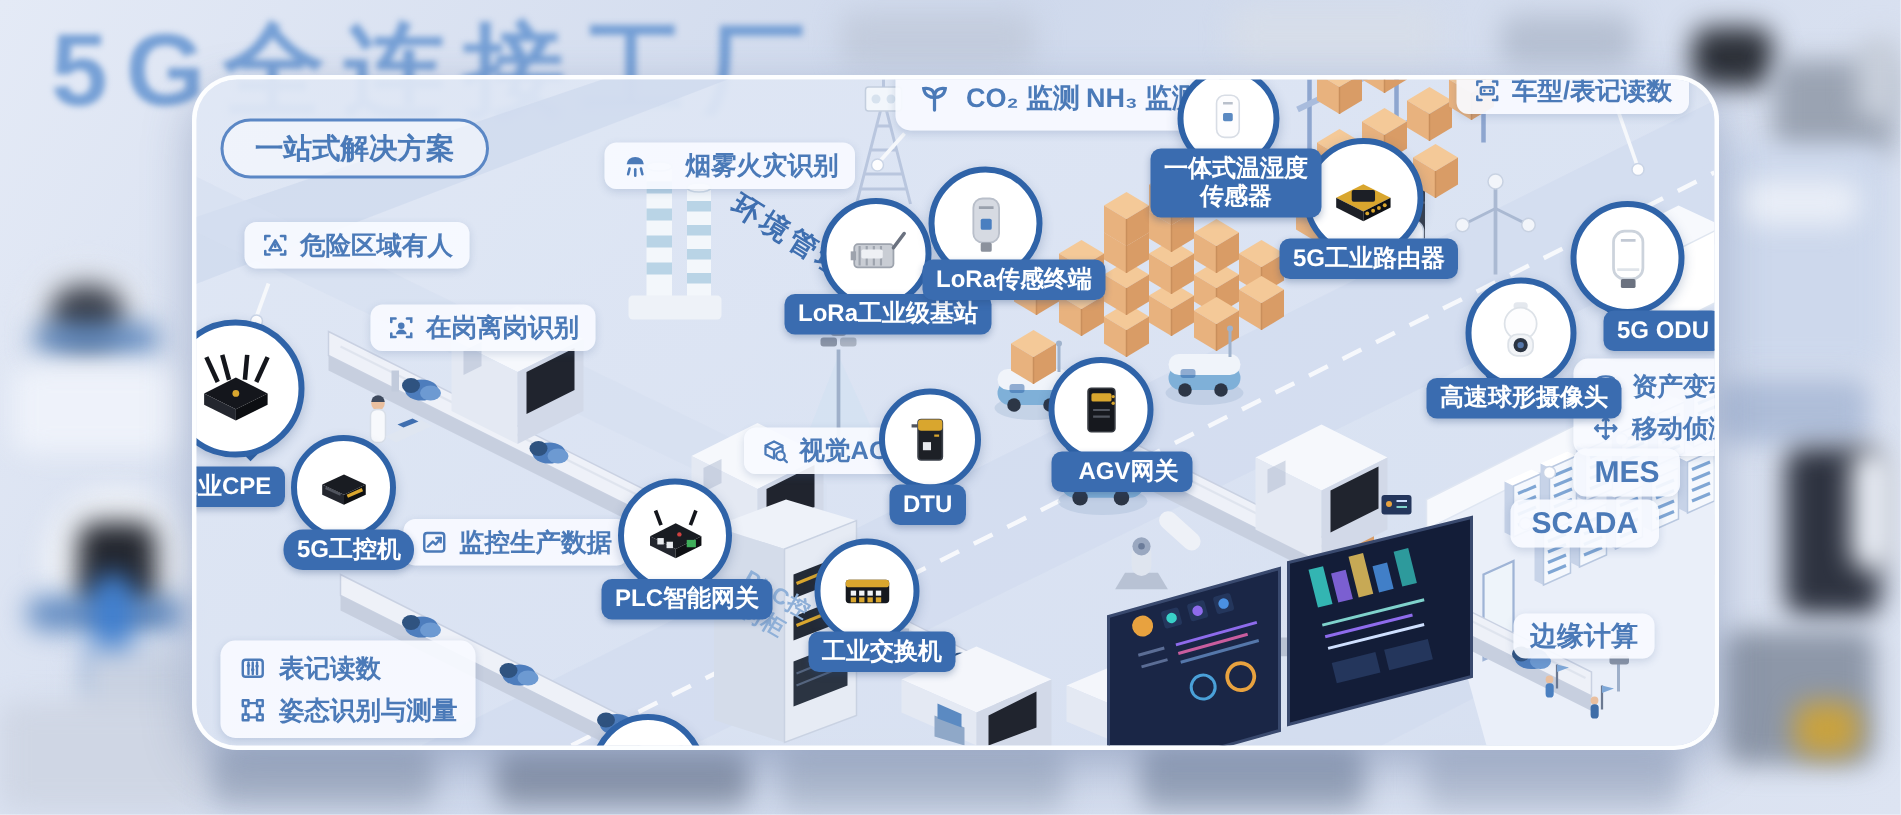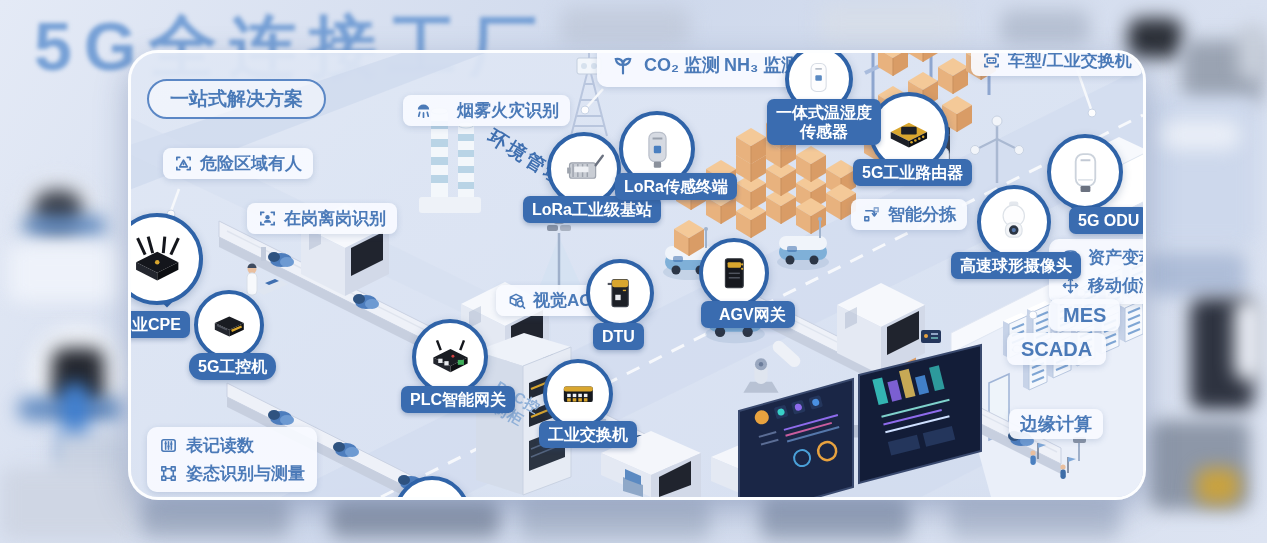--- a/index.html
+++ b/index.html
@@ -480,20 +480,28 @@
 
   <div class="pw" style="left:365px;top:232px;">
     <svg viewBox="0 0 20 20" fill="none" stroke="#4b7ab8" stroke-width="1.6" stroke-linejoin="round" stroke-linecap="round">
       <path d="M3.5,6.5 L9.5,3.5 15.5,6.5 15.5,11 M3.5,6.5 V12.5 L9.5,15.5 V9.5 M3.5,6.5 L9.5,9.5 15.5,6.5"></path>
       <circle cx="14" cy="13.5" r="3"></circle>
         <line x1="16.2" y1="15.7" x2="18.5" y2="18"></line>
     </svg>
     <span>视觉AOI</span>
   </div>
 
+  <div class="pw" style="left:138px;top:293px;">
+    <svg viewBox="0 0 20 20" fill="none" stroke="#4b7ab8" stroke-width="1.7" stroke-linecap="round" stroke-linejoin="round">
+      <rect x="3" y="3.5" width="14" height="13" rx="2"></rect>
+      <polyline points="5.5,13 9,9.5 11,11.5 14.5,7"></polyline>
+      <polyline points="14.5,10 14.5,7 11.5,7"></polyline>
+    </svg>
+    <span>监控生产数据</span>
+  </div>
 
   <div class="panel" style="left:16px;top:374px;">
     <div class="row">
       <svg viewBox="0 0 20 20" fill="none" stroke="#4b7ab8" stroke-width="1.7" stroke-linecap="round">
         <rect x="3" y="4" width="14" height="12" rx="2"></rect>
         <line x1="7" y1="6" x2="7" y2="14"></line>
           <line x1="10" y1="6" x2="10" y2="14"></line>
           <line x1="13" y1="6" x2="13" y2="14"></line>
         <circle cx="7" cy="8" r="1.2" fill="#4b7ab8" stroke="none"></circle>
         <circle cx="10" cy="11" r="1.2" fill="#4b7ab8" stroke="none"></circle>
@@ -509,38 +517,29 @@
           <rect x="13" y="13" width="4" height="4"></rect>
         <line x1="7" y1="5" x2="13" y2="5"></line>
           <line x1="7" y1="15" x2="13" y2="15"></line>
         <line x1="5" y1="7" x2="5" y2="13"></line>
           <line x1="15" y1="7" x2="15" y2="13"></line>
       </svg>
       <span>姿态识别与测量</span>
     </div>
   </div>
 
-  <div class="pw" style="left:720px;top:146px;">
-    <svg viewBox="0 0 20 20" fill="none" stroke="#4b7ab8" stroke-width="1.7" stroke-linecap="round" stroke-linejoin="round">
-      <path d="M4,6 h6 a3,3 0 0 1 3,3 v1.5"></path>
-        <polyline points="11,9 13,11.5 15,9"></polyline>
-      <rect x="3" y="12.5" width="4" height="4"></rect>
-        <rect x="13" y="3" width="4" height="4" opacity=".6"></rect>
-    </svg>
-    <span>智能分拣</span>
-  </div>
 
   <div class="pw" style="left:840px;top:-8px;">
     <svg viewBox="0 0 20 20" fill="none" stroke="#4b7ab8" stroke-width="1.7" stroke-linecap="round" stroke-linejoin="round">
       <path d="M3,6 V3.5 H6 M14,3.5 H17 V6 M17,14 V16.5 H14 M6,16.5 H3 V14"></path>
       <rect x="5.5" y="7.5" width="9" height="5" rx="1"></rect>
       <circle cx="8" cy="10" r=".9" fill="#4b7ab8" stroke="none"></circle>
       <circle cx="12" cy="10" r=".9" fill="#4b7ab8" stroke="none"></circle>
     </svg>
-    <span>车型/工业交换机</span>
+    <span>车型/表记读数</span>
   </div>
 
   <div class="panel" style="left:918px;top:186px;width:150px;">
     <div class="row">
       <svg viewBox="0 0 20 20" fill="none" stroke="#4b7ab8" stroke-width="1.6">
         <ellipse cx="10" cy="5.5" rx="6" ry="2.4"></ellipse>
         <path d="M4,5.5 v4 c0,1.3 2.7,2.4 6,2.4 s6,-1.1 6,-2.4 v-4"></path>
         <path d="M4,9.5 v4 c0,1.3 2.7,2.4 6,2.4 s6,-1.1 6,-2.4 v-4"></path>
         <line x1="8.5" y1="9" x2="11.5" y2="11.5"></line>
           <line x1="11.5" y1="9" x2="8.5" y2="11.5"></line>

